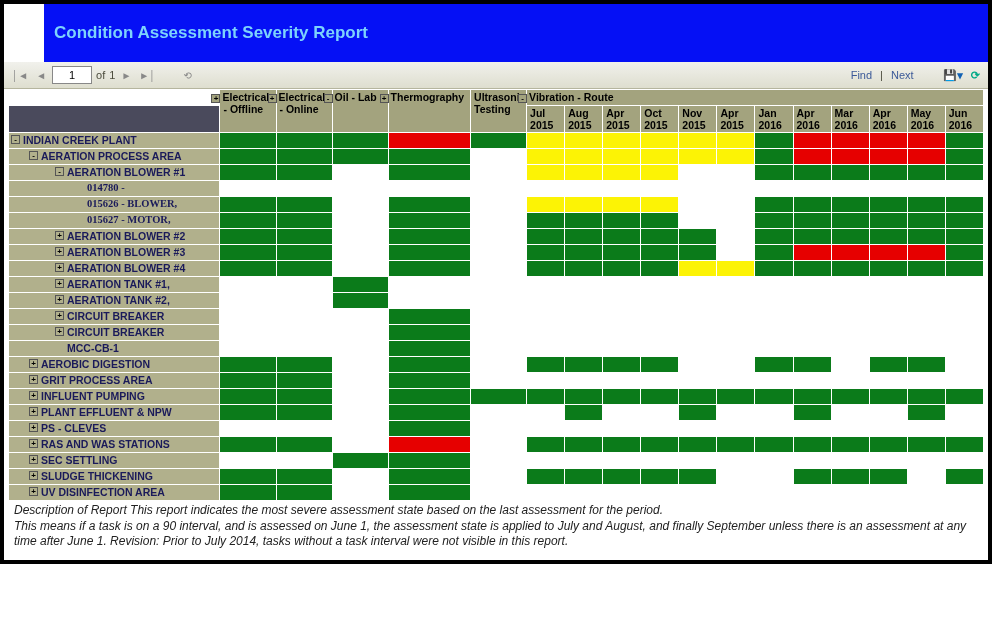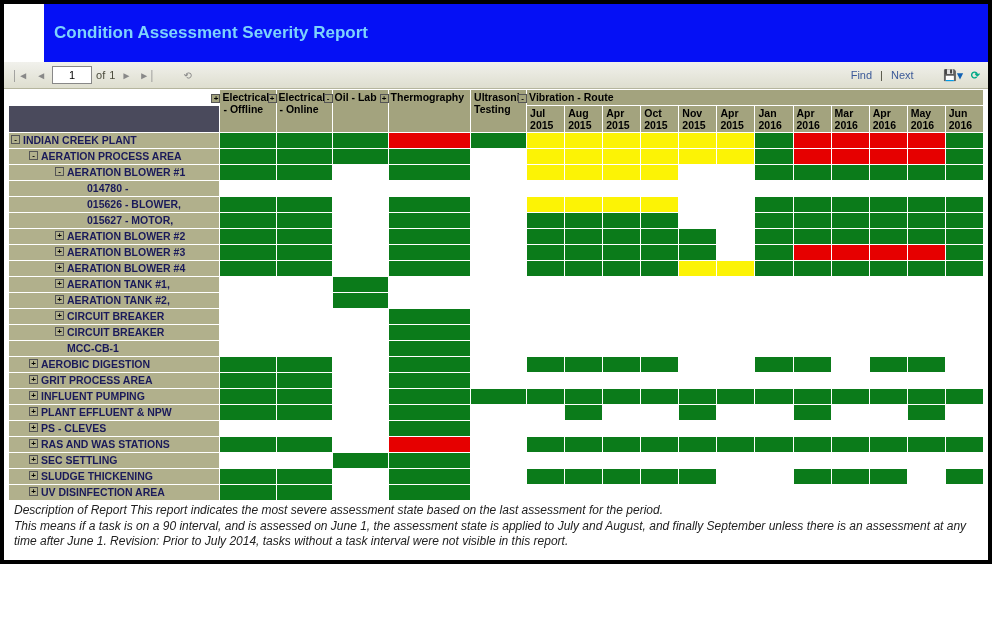--- a/index.html
+++ b/index.html
@@ -86,21 +86,21 @@
     background: #b1b08c;
     color: #1a1a5a;
     font-weight: bold;
     white-space: nowrap;
     overflow: hidden;
     text-overflow: ellipsis;
   }
   .indent-0 { padding-left: 14px !important; }
   .indent-1 { padding-left: 32px !important; }
   .indent-2 { padding-left: 58px !important; }
-  .indent-3 { padding-left: 78px !important; }
+  .indent-3 { padding-left: 78px !important; font-family: Liberation Serif, serif; }
   .toggle {
     position: absolute;
     font-size: 8px;
     margin-left: -12px;
     margin-top: 1px;
     border: 1px solid #555;
     width: 9px;
     height: 9px;
     line-height: 7px;
     text-align: center;

